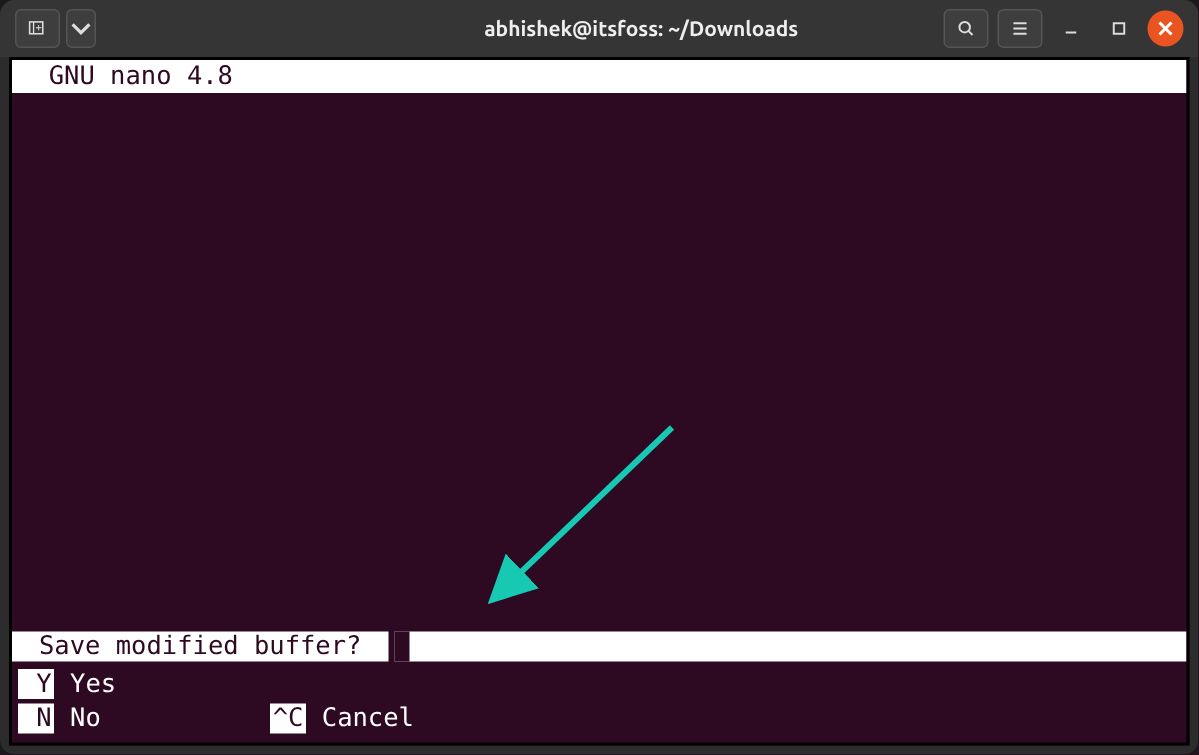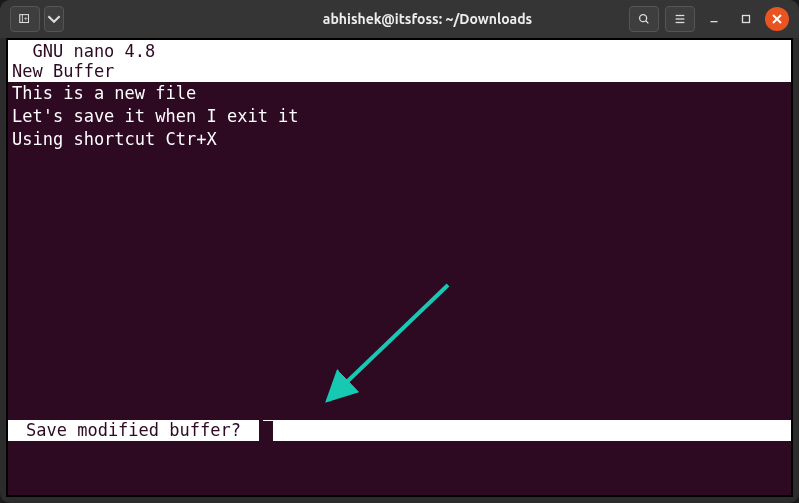--- a/index.html
+++ b/index.html
@@ -99,21 +99,20 @@
       overflow: hidden;
     }
     .nano-header {
       background: #fff;
       color: #2d0922;
       display: flex;
       justify-content: space-between;
       padding: 1px 4px;
       font-weight: normal;
       white-space: pre;
-      flex-direction: column;
     }
     .nano-content {
       padding: 0 4px;
       white-space: pre;
       line-height: 1.35;
     }
     .nano-prompt-row {
       position: absolute;
       bottom: 54px;
       left: 0;
@@ -206,34 +205,32 @@
             <line x1="1" y1="1" x2="9" y2="9"></line>
             <line x1="9" y1="1" x2="1" y2="9"></line>
           </svg>
       </div>
     </div>
   </div>
 
   <div class="terminal">
     <div class="nano-header">
       <span>  GNU nano 4.8</span>
-      <span>New Buffer</span>
-    </div>
-    <div class="nano-content"><span>This is a new file</span>
-<span>Let's save it when I exit it</span>
-<span>Using shortcut Ctr+X</span></div>
+    </div>
 
     <svg class="arrow-svg" width="783" height="455">
       <defs>
         <marker id="arrowhead" markerWidth="8" markerHeight="8" refX="7" refY="4" orient="auto">
           <polygon points="0 0, 8 4, 0 8" fill="#17c9b2"></polygon>
         </marker>
       </defs>
       <line x1="440" y1="245" x2="320" y2="360" stroke="#17c9b2" stroke-width="4" marker-end="url(#arrowhead)"></line>
     </svg>
 
     <div class="nano-prompt-row">
       <span class="nano-prompt">Save modified buffer?</span>
       <span class="nano-prompt-input"><span class="cursor"></span></span>
     </div>
 
+    <div class="nano-shortcuts"><span class="key"> Y</span><span> Yes</span>
+<span class="key"> N</span><span> No</span>           <span class="key">^C</span><span> Cancel</span></div>
   </div>
 </div>
 
 </body></html>

